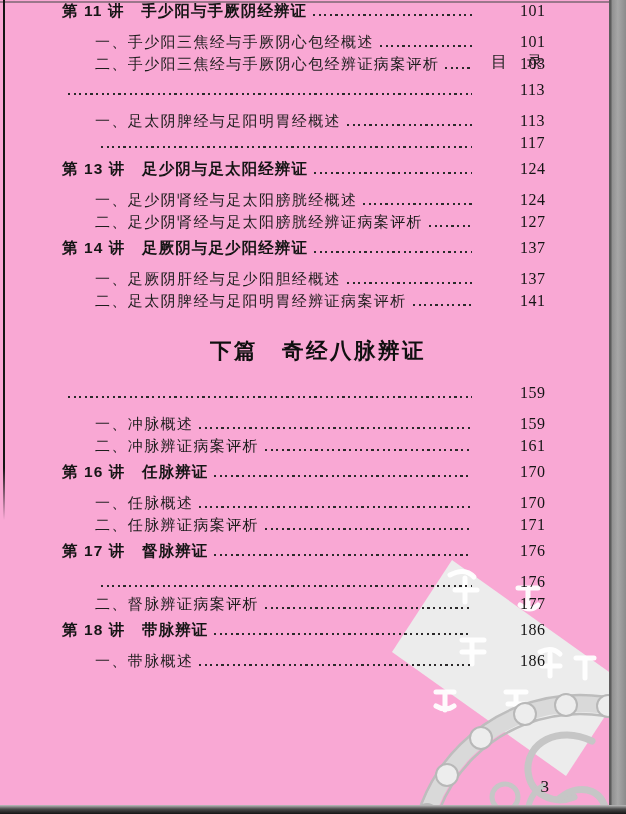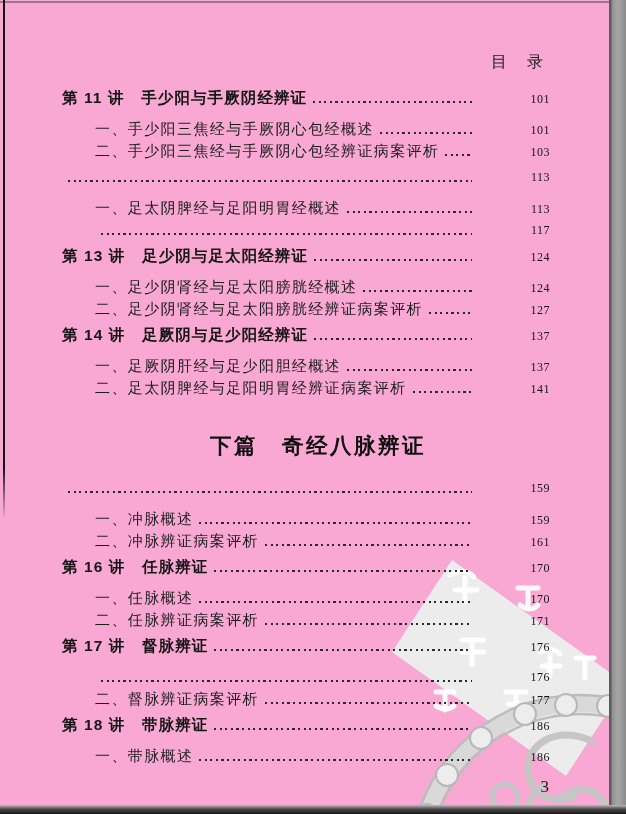--- a/index.html
+++ b/index.html
@@ -25,47 +25,47 @@
     background:linear-gradient(to bottom,#bdbdbd,#4a4a4a 45%,#161616);}
 
   
   .toc-header{
     position:absolute;top:52px;right:81px;z-index:1;
     font-size:16px;letter-spacing:2px;color:#222;
     font-family:"Liberation Serif","DejaVu Serif",serif;
   }
 
   
-  .content{position:absolute;left:62px;top:0;width:488px;padding-top:87px;z-index:1;}
+  .content{position:absolute;left:62px;top:0;width:488px;z-index:1;}
   .row{display:flex;align-items:baseline;height:22px;line-height:22px;white-space:nowrap;}
   .row.chapter{
     margin-top:4px;
     font-family:"Liberation Sans","DejaVu Sans",sans-serif;
     font-weight:bold;font-size:15.5px;letter-spacing:1.1px;color:#151515;
   }
   .row.chapter.first-ch{margin-top:0;}
   .row.sub{
     font-family:"Liberation Serif","DejaVu Serif",serif;
     font-size:15px;letter-spacing:1.4px;color:#1d1d1d;padding-left:33px;
   }
   .row.sub.first{margin-top:9px;}
   .part{
-    margin-top:32px;margin-bottom:16px;height:30px;line-height:30px;
+    margin-top:24px;margin-bottom:16px;height:30px;line-height:30px;
     text-align:center;padding-left:24px;
     font-family:"Liberation Serif","DejaVu Serif",serif;
     font-weight:bold;font-size:21.5px;letter-spacing:2.5px;color:#101010;
   }
   .dots{
     flex:1;height:2.4px;align-self:flex-end;margin:0 5px 6px 6px;
     background:repeating-linear-gradient(to right,#2a2a2a 0 2.2px,transparent 2.2px 5.6px);
   }
   .pg{
-    min-width:30px;text-align:right;flex:0 0 auto;
-    font-family:"Liberation Serif","DejaVu Serif",serif;
-    font-weight:400;font-size:12px;letter-spacing:.5px;color:#141414;margin-left:43px;
+    min-width:30px;flex:0 0 auto;
+    font-family:"Liberation Serif","DejaVu Serif",serif;
+    font-weight:400;font-size:16px;letter-spacing:.5px;color:#141414;margin-left:43px;
   }
   .folio{
     position:absolute;top:777px;right:77px;z-index:1;
     font-size:17px;color:#1a1a1a;
     font-family:"Liberation Serif","DejaVu Serif",serif;
   }
 </style>
 </head>
 <body>
 

